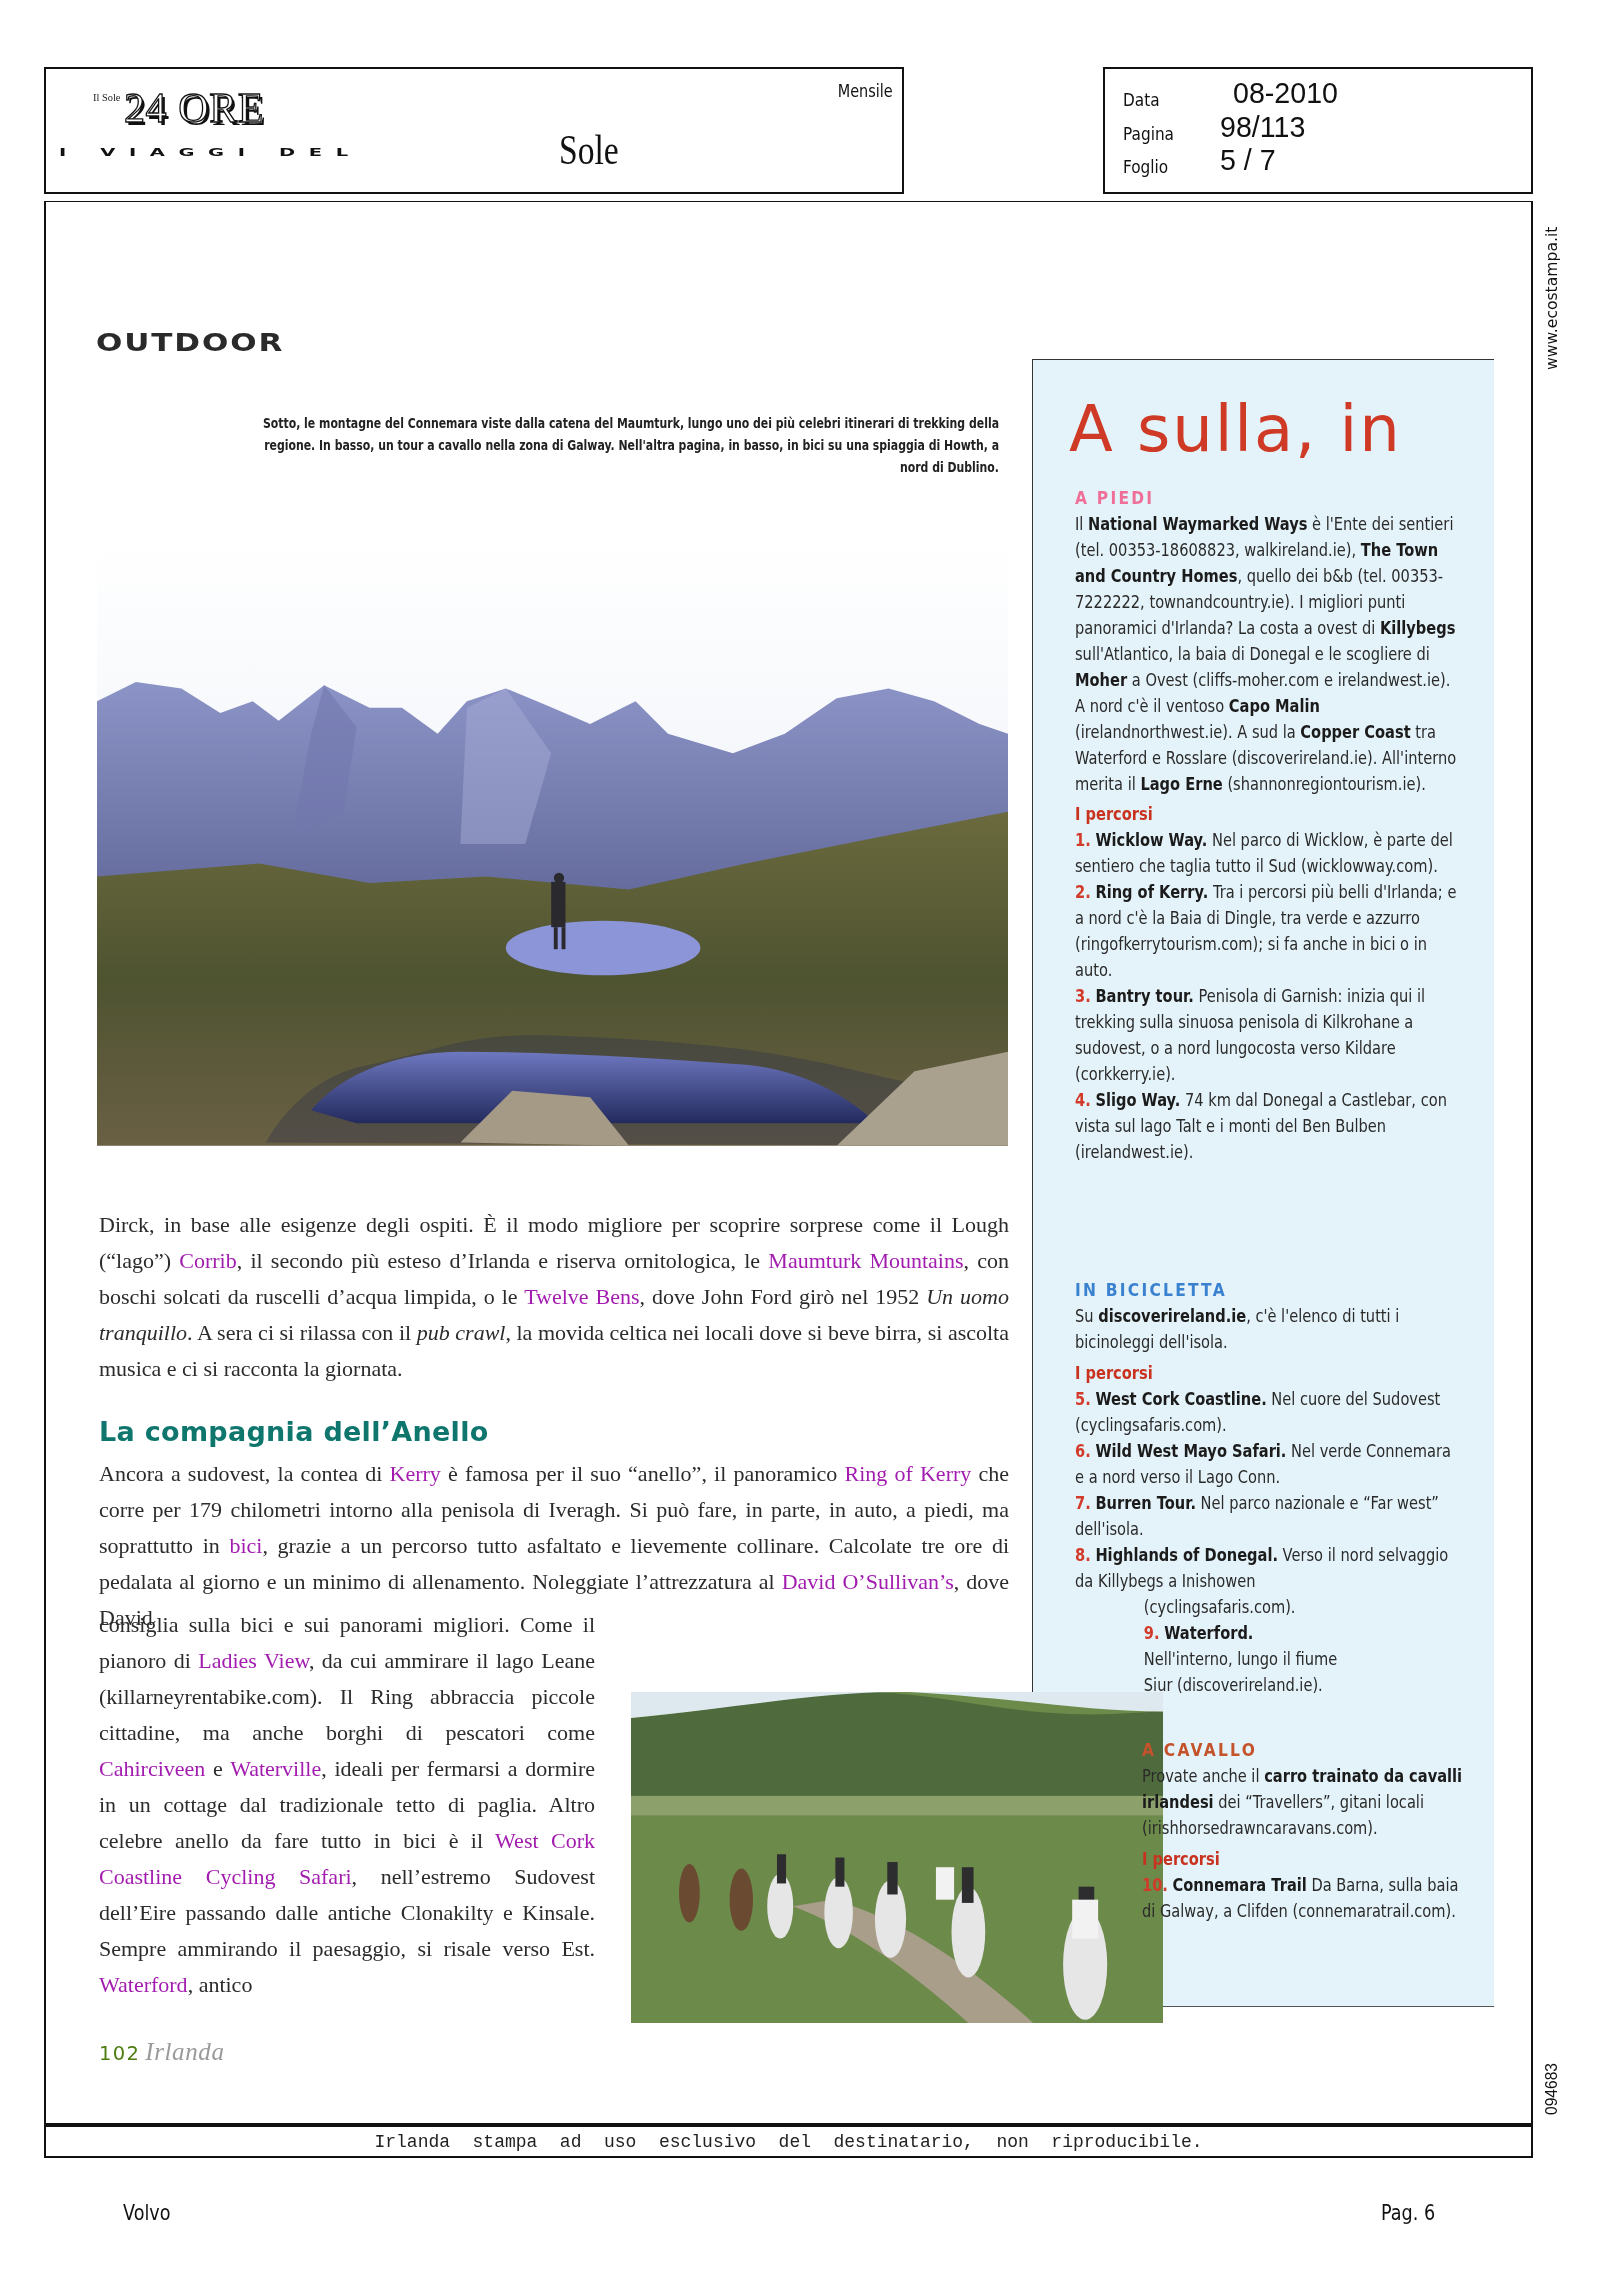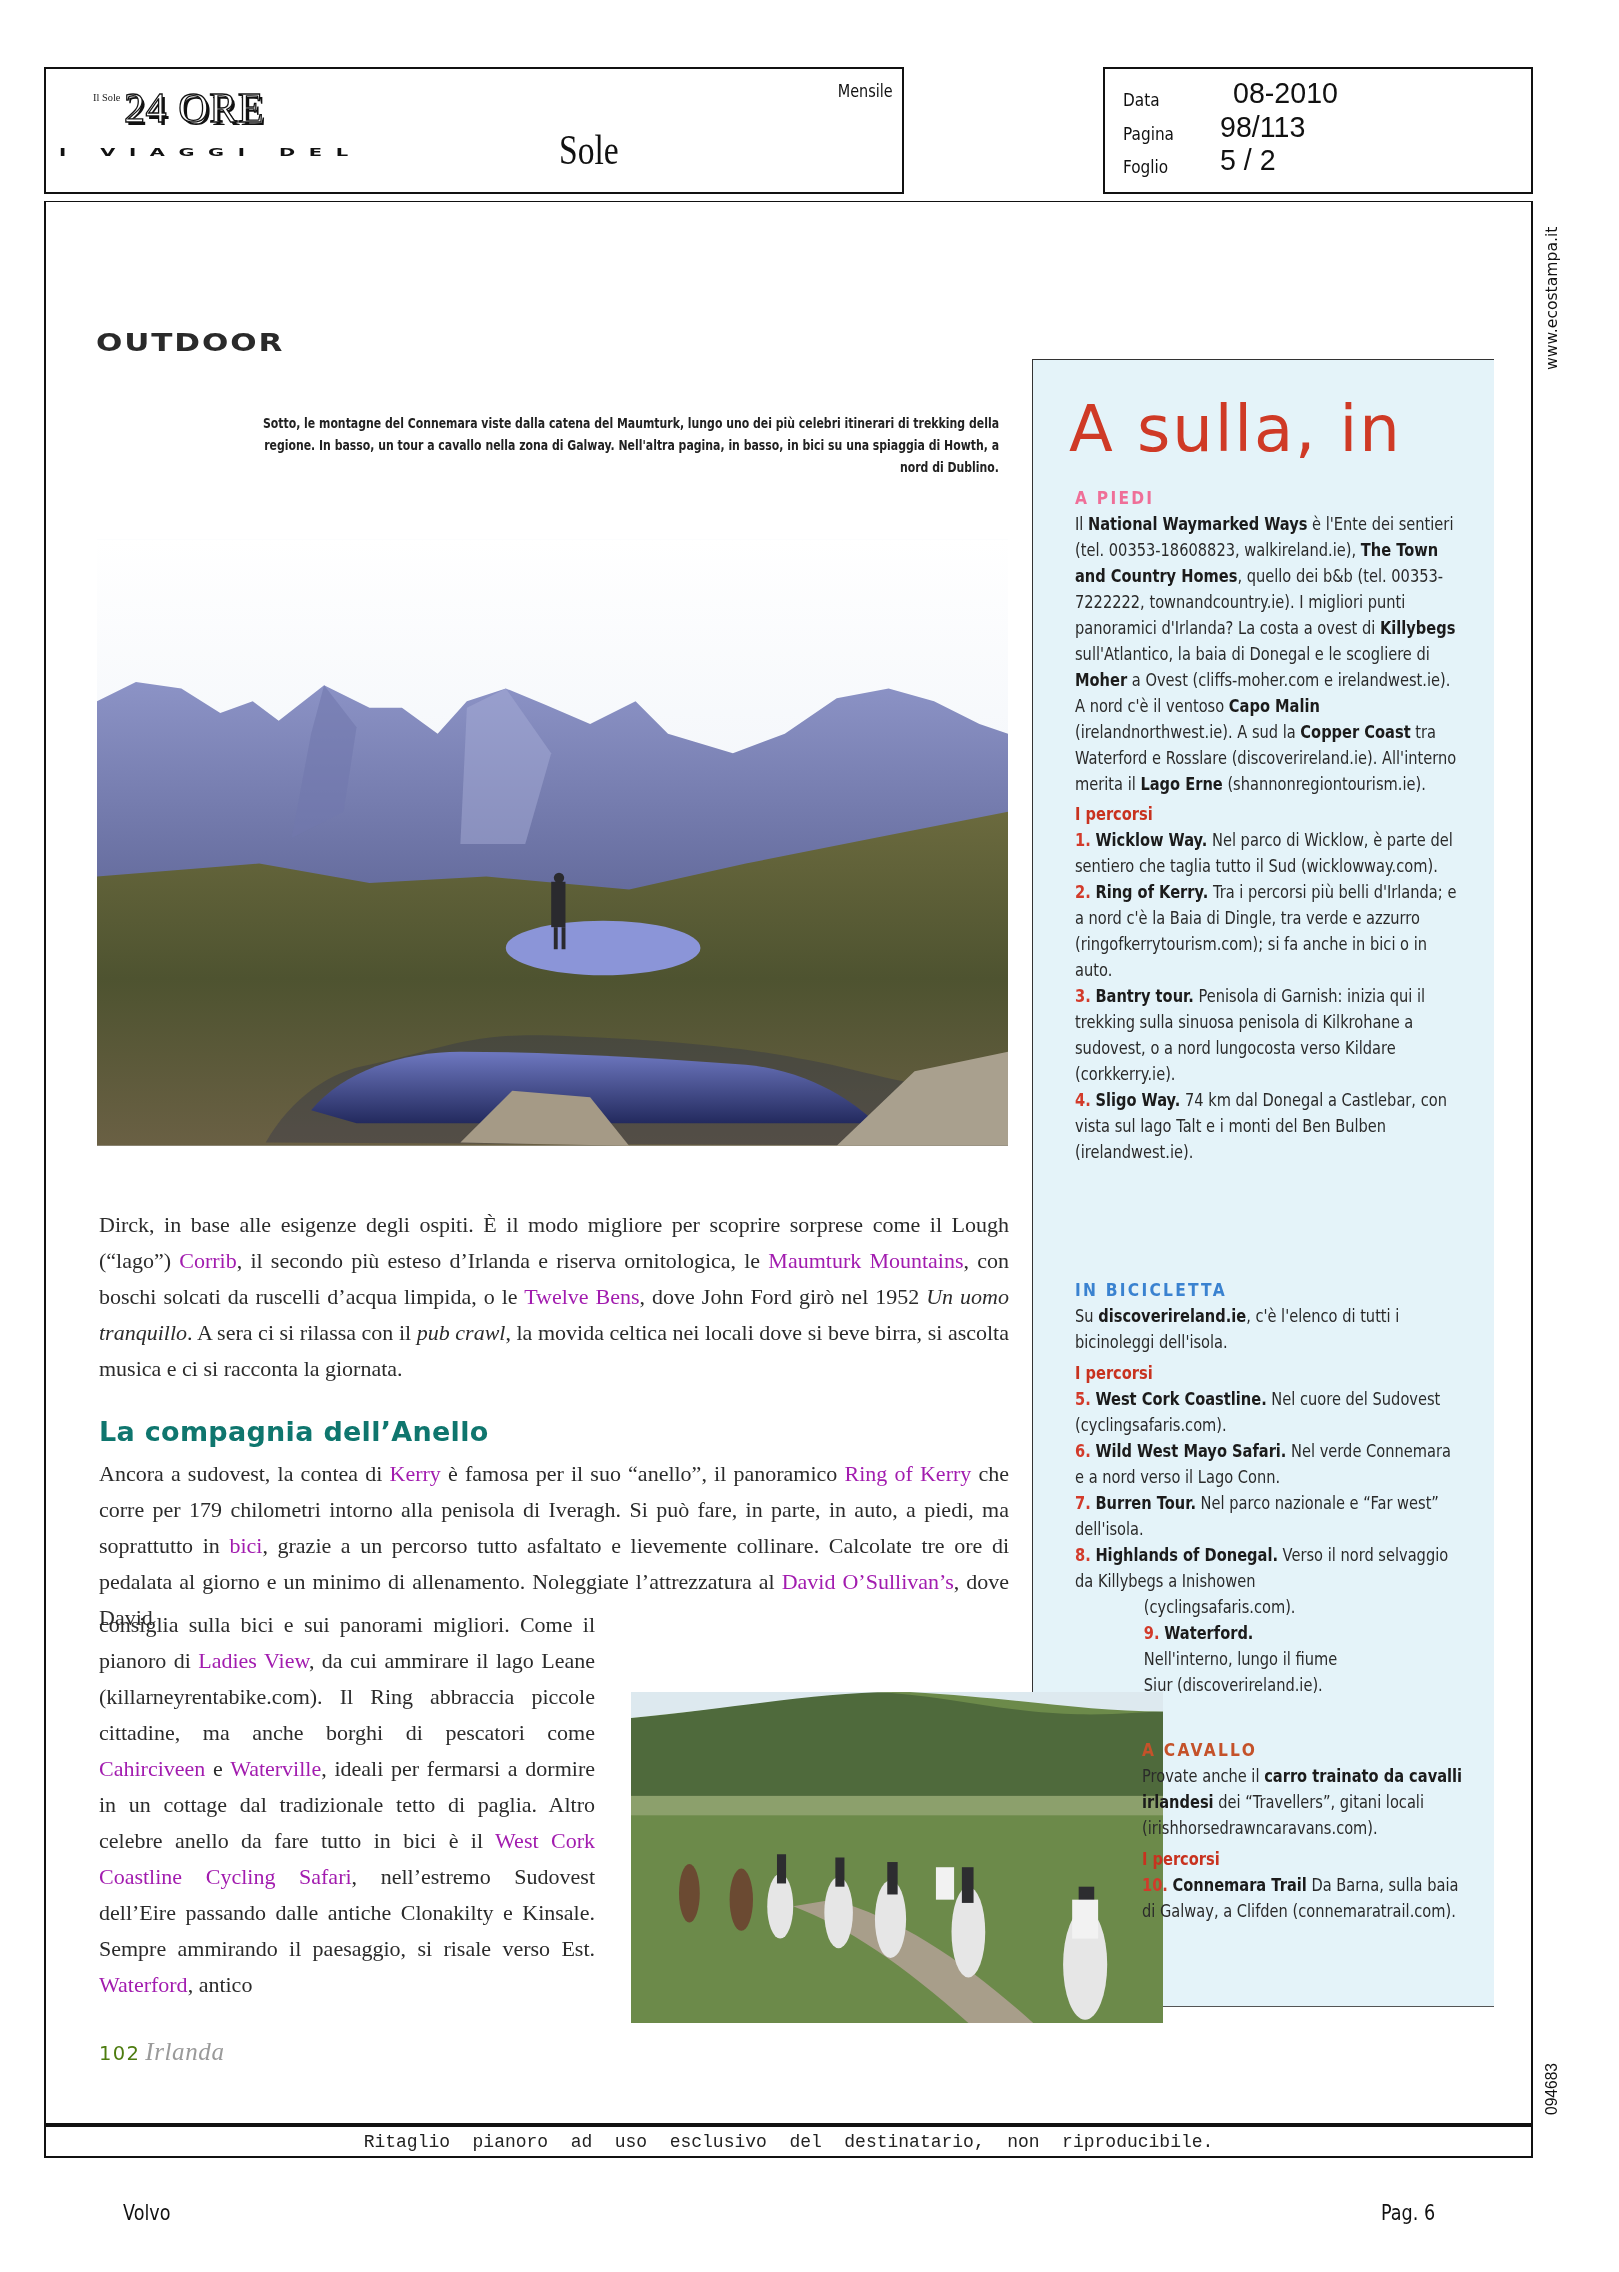--- a/index.html
+++ b/index.html
@@ -78,21 +78,21 @@
   <div class="meta-row" style="top:7.8px;">
     <span class="meta-label">Data</span>
     <span class="meta-val" style="margin-left:13px;">08-2010</span>
   </div>
   <div class="meta-row" style="top:42px;">
     <span class="meta-label">Pagina</span>
     <span class="meta-val">98/113</span>
   </div>
   <div class="meta-row" style="top:75px;">
     <span class="meta-label">Foglio</span>
-    <span class="meta-val">5 / 2</span>
+    <span class="meta-val">5 / 7</span>
   </div>
 </div>
 
 <div class="frame"></div>
 
 <div class="side-url">
     <span>www.ecostampa.it</span>
   </div>
 <div class="side-code">
     <span>094683</span>
@@ -224,16 +224,16 @@
 <div class="sb sb-d" style="top:1737px;">
   <div class="sb-head orange">A CAVALLO</div>
   <div>
     <span>Provate anche il </span><b>carro trainato da cavalli irlandesi</b><span> dei “Travellers”, gitani locali (irishhorsedrawncaravans.com).</span>
   </div>
   <div class="sb-sub" style="margin-top:5.2px;">I percorsi</div>
   <div><span class="num">10.</span> <b>Connemara Trail</b><span> Da Barna, sulla baia di Galway, a Clifden (connemaratrail.com).</span></div>
 </div>
 
 <div class="frame-footer-line"></div>
-<div class="disclaimer">Ritaglio pianoro ad uso esclusivo del destinatario, non riproducibile.</div>
+<div class="disclaimer">Irlanda stampa ad uso esclusivo del destinatario, non riproducibile.</div>
 <div class="pg-left">Volvo</div>
 <div class="pg-right">Pag. 6</div>
 
 
 </body></html>

